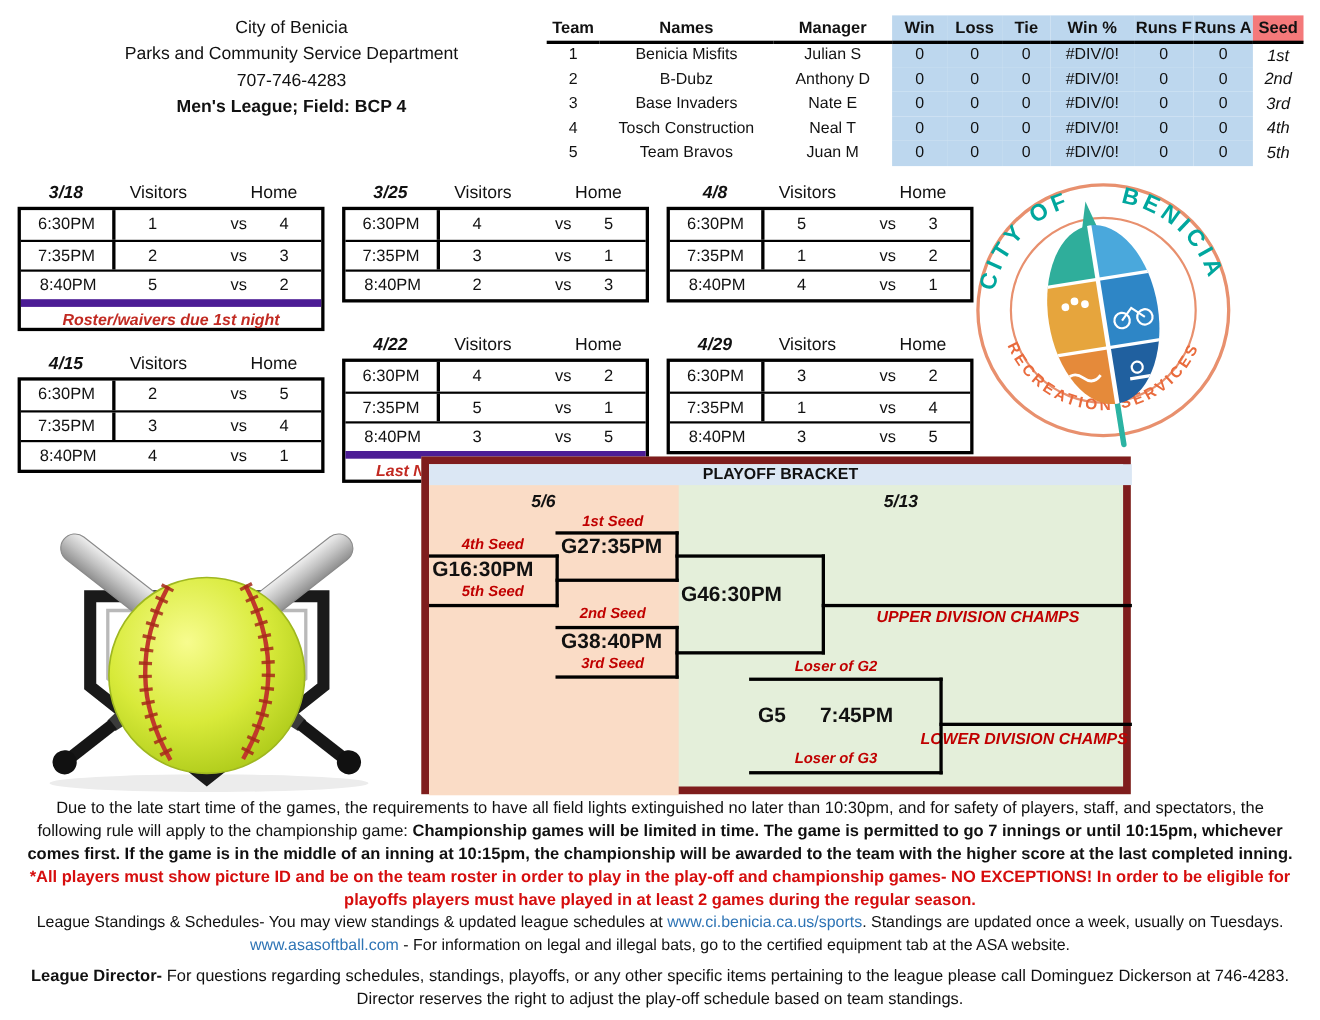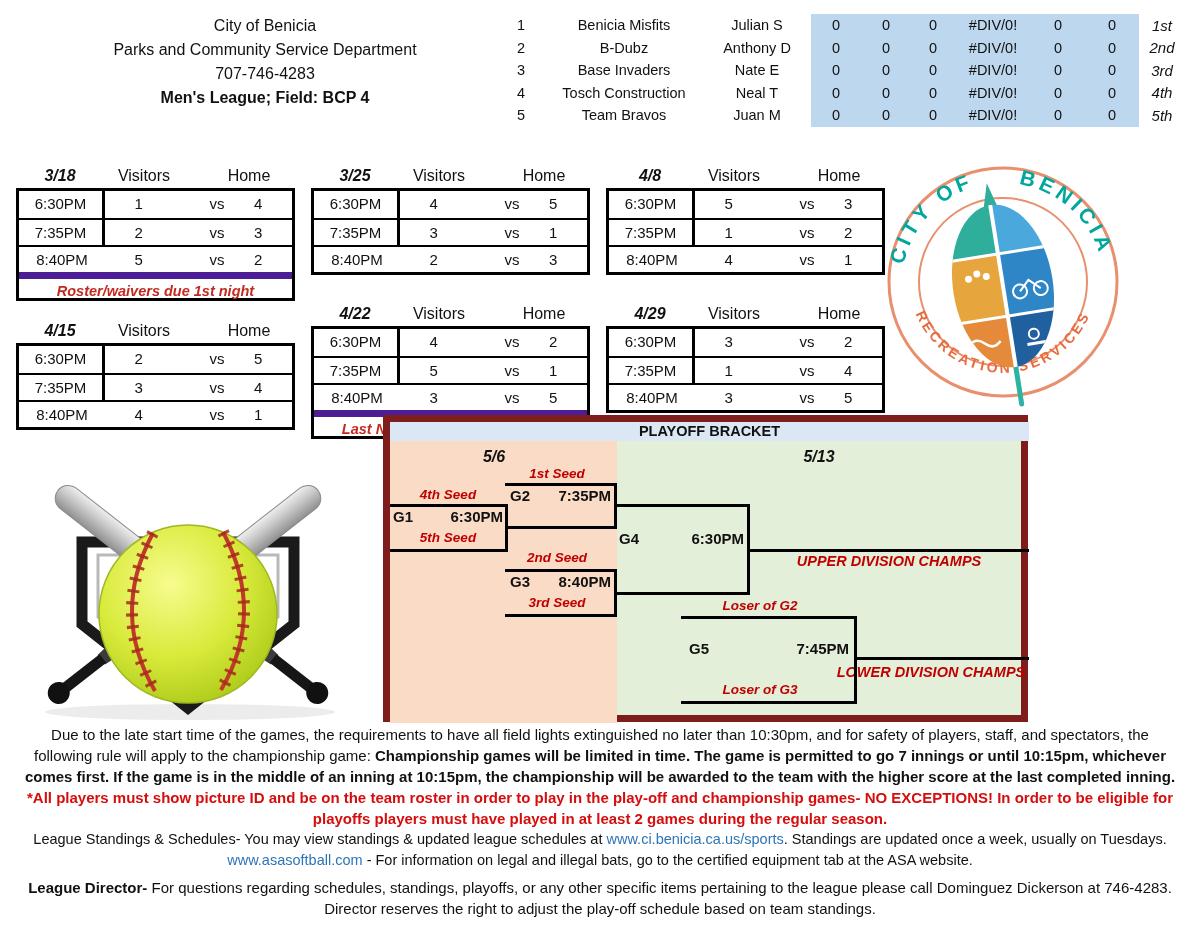--- a/index.html
+++ b/index.html
@@ -42,21 +42,21 @@
   #sched-6 { left:606px; top:301px; }
 
   
   #bracket { position:absolute; left:383px; top:415px; width:645px; height:307px; border:7px solid #7f1d1d; background:#e4efda; }
   #bracket .band  { position:absolute; left:0; top:0; width:639px; height:19px; background:#dbe7f4; text-align:center; font-weight:bold; font-size:14.5px; line-height:19px; }
   #bracket .bg-left { position:absolute; left:0; top:19px; width:227px; height:282px; background:#fadcc6; }
   .hl, .vl { position:absolute; background:#000; }
   .hl { height:3px; } .vl { width:3px; }
   .bk-date { position:absolute; width:100px; text-align:center; font-weight:bold; font-style:italic; font-size:16px; }
   .bk-seed { position:absolute; width:100px; text-align:center; color:#c00000; font-weight:bold; font-style:italic; font-size:13.5px; }
-  .bk-game { position:absolute; display:flex; justify-content:space-between; font-weight:bold; font-size:15px; }
+  .bk-game { position:absolute; display:flex; font-weight:bold; font-size:19px; }
   .bk-champ { position:absolute; text-align:center; color:#c00000; font-weight:bold; font-style:italic; font-size:14.5px; }
 
   
   #notes { position:absolute; left:20px; top:724px; width:1160px; text-align:center; }
   #notes p { font-size:15px; line-height:21px; }
   #notes .red { color:#d60d0d; font-weight:bold; }
   #notes .small { font-size:14.5px; }
   #notes a { color:#2e74b5; text-decoration:none; }
   #notes .lead-bold { font-weight:bold; }
   #notes #note-director { margin-top:6px; }
@@ -84,20 +84,32 @@
         <col style="width:108px">
         <col style="width:50px">
         <col style="width:50px">
       <col style="width:44px">
         <col style="width:76px">
         <col style="width:54px">
         <col style="width:54px">
         <col style="width:46px">
     </colgroup>
     <tbody>
+        <tr>
+      <th>Team</th>
+      <th>Names</th>
+      <th>Manager</th>
+      <th class="blue">Win</th>
+      <th class="blue">Loss</th>
+      <th class="blue">Tie</th>
+      <th class="blue">Win %</th>
+      <th class="blue">Runs F</th>
+      <th class="blue">Runs A</th>
+      <th class="seed-h">Seed</th>
+    </tr>
     <tr>
       <td>1</td>
       <td>Benicia Misfits</td>
       <td>Julian S</td>
       <td class="blue">0</td>
       <td class="blue">0</td>
       <td class="blue">0</td>
       <td class="blue">#DIV/0!</td>
       <td class="blue">0</td>
       <td class="blue">0</td>

